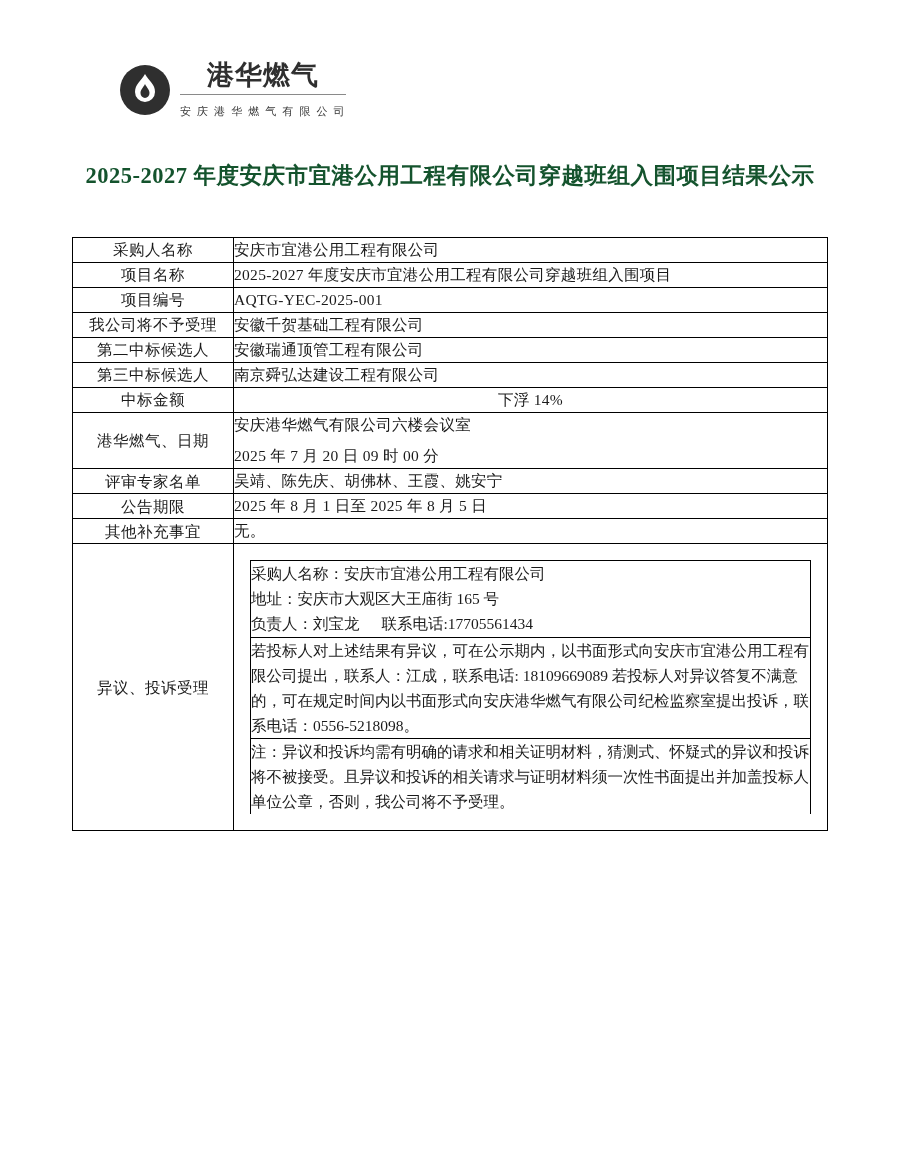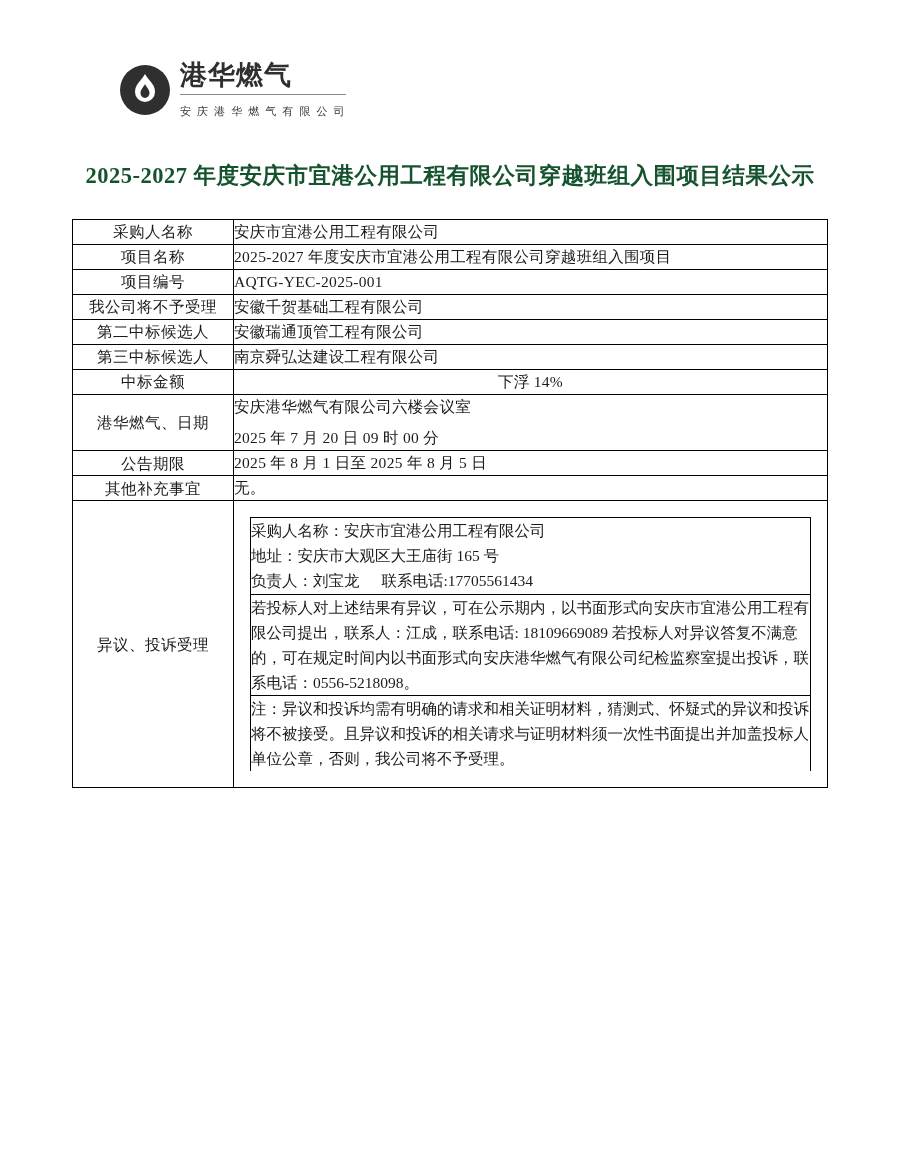--- a/index.html
+++ b/index.html
@@ -39,20 +39,21 @@
     align-items: center;
     justify-content: center;
     flex: none;
   }
   .logo-mark svg { display:block; }
   .logo-text {
     margin-left: 10px;
     display: flex;
     flex-direction: column;
     justify-content: center;
+    text-align: center;
   }
   .logo-cn {
     font-family: "Liberation Sans", sans-serif;
     font-size: 27px;
     font-weight: bold;
     letter-spacing: 1px;
     color: #2f2f2f;
     line-height: 1.05;
   }
   .logo-sub {
@@ -71,21 +72,21 @@
     font-size: 22.5px;
     font-weight: bold;
     letter-spacing: 0.5px;
     margin-top: 38px;
     margin-bottom: 0;
     color: #14532d;
   }
 
   
   table.info {
-    margin-top: 28px;
+    margin-top: 46px;
     width: 100%;
     border-collapse: collapse;
     table-layout: fixed;
     font-size: 15.5px;
   }
   table.info td {
     border: 1px solid #000;
     padding: 0;
     vertical-align: middle;
   }
@@ -178,20 +179,24 @@
       <tr>
         <td class="label">中标金额</td>
         <td class="value center">下浮 14%</td>
       </tr>
       <tr>
         <td class="label">港华燃气、日期</td>
         <td class="value">
           <span class="line">安庆港华燃气有限公司六楼会议室</span>
           <span class="line">2025 年 7 月 20 日 09 时 00 分</span>
         </td>
+      </tr>
+      <tr>
+        <td class="label">评审专家名单</td>
+        <td class="value">吴靖、陈先庆、胡佛林、王霞、姚安宁</td>
       </tr>
       <tr>
         <td class="label">公告期限</td>
         <td class="value">2025 年 8 月 1 日至 2025 年 8 月 5 日</td>
       </tr>
       <tr>
         <td class="label">其他补充事宜</td>
         <td class="value">无。</td>
       </tr>
       <tr>

